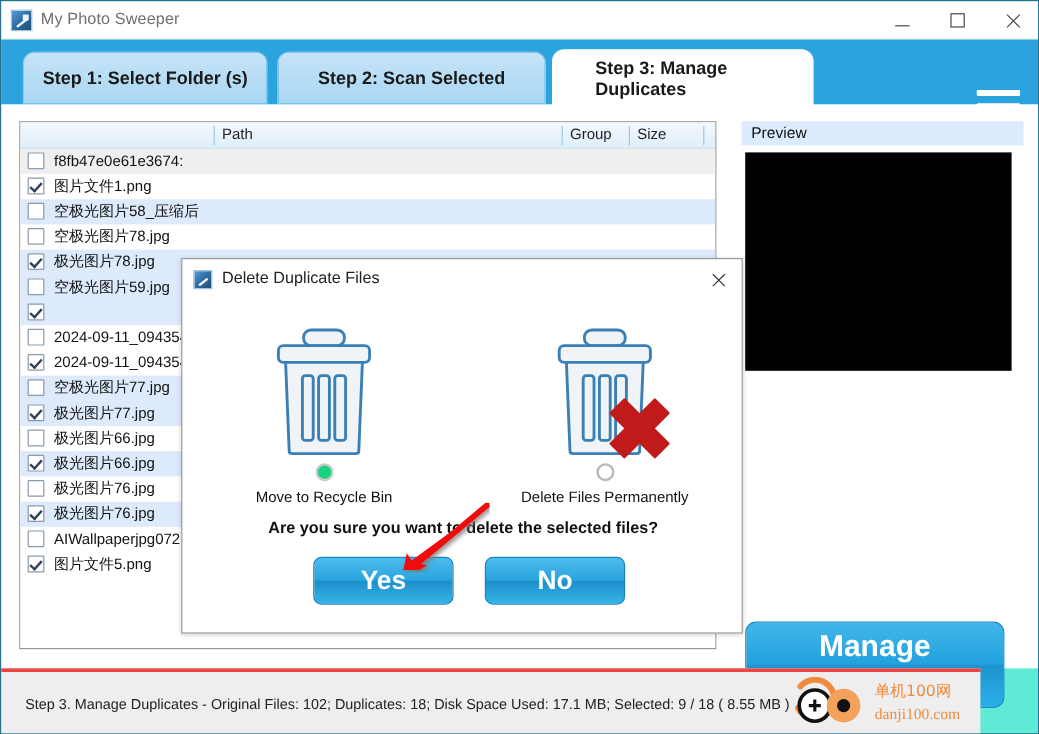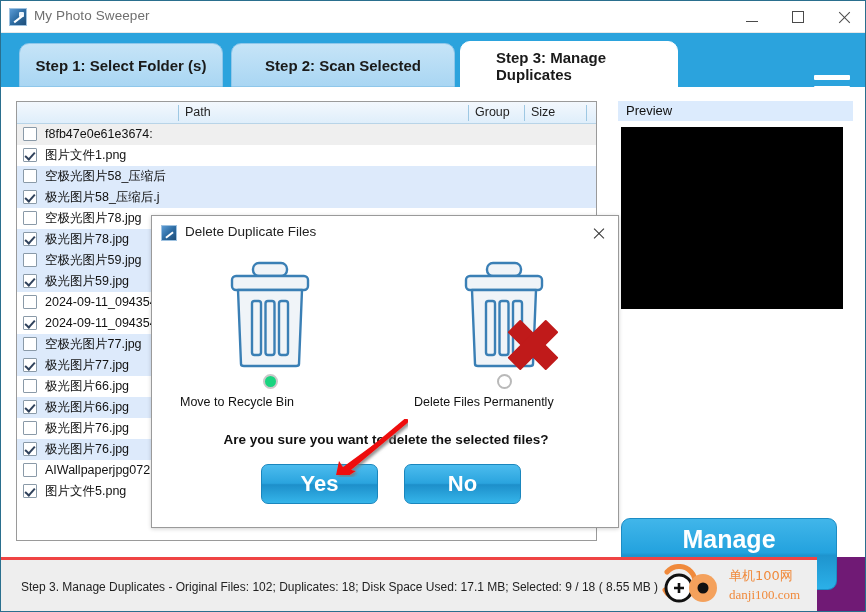--- a/index.html
+++ b/index.html
@@ -6,21 +6,21 @@
   html, body {
     margin: 0; padding: 0;
     width: 866px; height: 612px;
     overflow: hidden;
     font-family: "Liberation Sans", sans-serif;
     background: #ffffff;
   }
   #app {
     position: relative;
     width: 866px; height: 612px;
-    background: #701a75;
+    background: #5eead4;
     border: 1px solid #2a6f8e;
     overflow: hidden;
   }
 
   
   #titlebar {
     position: absolute; left: 0; top: 0; width: 866px; height: 32px;
     background: #ffffff;
     border-bottom: 1px solid #e8e8e8;
   }
@@ -187,21 +187,21 @@
     position: absolute; right: 8px; top: 6px; width: 22px; height: 22px;
     cursor: default;
   }
   #dlg-close .g1, #dlg-close .g2 {
     position: absolute; left: 50%; top: 50%; width: 14px; height: 1px;
     background: #333; margin-left: -7px;
   }
   #dlg-close .g1 { transform: rotate(45deg); }
   #dlg-close .g2 { transform: rotate(-45deg); }
 
-  .opt { position: absolute; top: 44px; width: 180px; }
+  .opt { position: absolute; top: 56px; width: 180px; text-align: center; }
   #opt-recycle { left: 28px; }
   #opt-permanent { left: 262px; }
   .bin { position: relative; width: 90px; height: 108px; margin: 0 auto; }
   .bin svg { display: block; }
   .radio {
     width: 15px; height: 15px; border-radius: 50%;
     border: 2px solid #b9b9b9; background: #ffffff;
     margin: 6px auto 6px auto;
   }
   .radio.on { background: #19d47f; border-color: #c9c9c9; }
@@ -313,27 +313,20 @@
             <div class="cell c-group"></div>
             <div class="cell c-size"></div>
           </div>
           <div class="row sel">
             <div class="c-check cell"></div>
             <div class="cell c-name">空极光图片58_压缩后</div>
             <div class="cell c-path"></div>
             <div class="cell c-group"></div>
             <div class="cell c-size"></div>
           </div>
-          <div class="row sel">
-            <div class="c-check cell on"></div>
-            <div class="cell c-name">极光图片58_压缩后.j</div>
-            <div class="cell c-path"></div>
-            <div class="cell c-group"></div>
-            <div class="cell c-size"></div>
-          </div>
           <div class="row">
             <div class="c-check cell"></div>
             <div class="cell c-name">空极光图片78.jpg</div>
             <div class="cell c-path"></div>
             <div class="cell c-group"></div>
             <div class="cell c-size"></div>
           </div>
           <div class="row sel">
             <div class="c-check cell on"></div>
             <div class="cell c-name">极光图片78.jpg</div>
@@ -343,21 +336,20 @@
           </div>
           <div class="row sel">
             <div class="c-check cell"></div>
             <div class="cell c-name">空极光图片59.jpg</div>
             <div class="cell c-path"></div>
             <div class="cell c-group"></div>
             <div class="cell c-size"></div>
           </div>
           <div class="row sel">
             <div class="c-check cell on"></div>
-            <div class="cell c-name">极光图片59.jpg</div>
             <div class="cell c-path"></div>
             <div class="cell c-group"></div>
             <div class="cell c-size"></div>
           </div>
           <div class="row">
             <div class="c-check cell"></div>
             <div class="cell c-name">2024-09-11_094354</div>
             <div class="cell c-path"></div>
             <div class="cell c-group"></div>
             <div class="cell c-size"></div>

